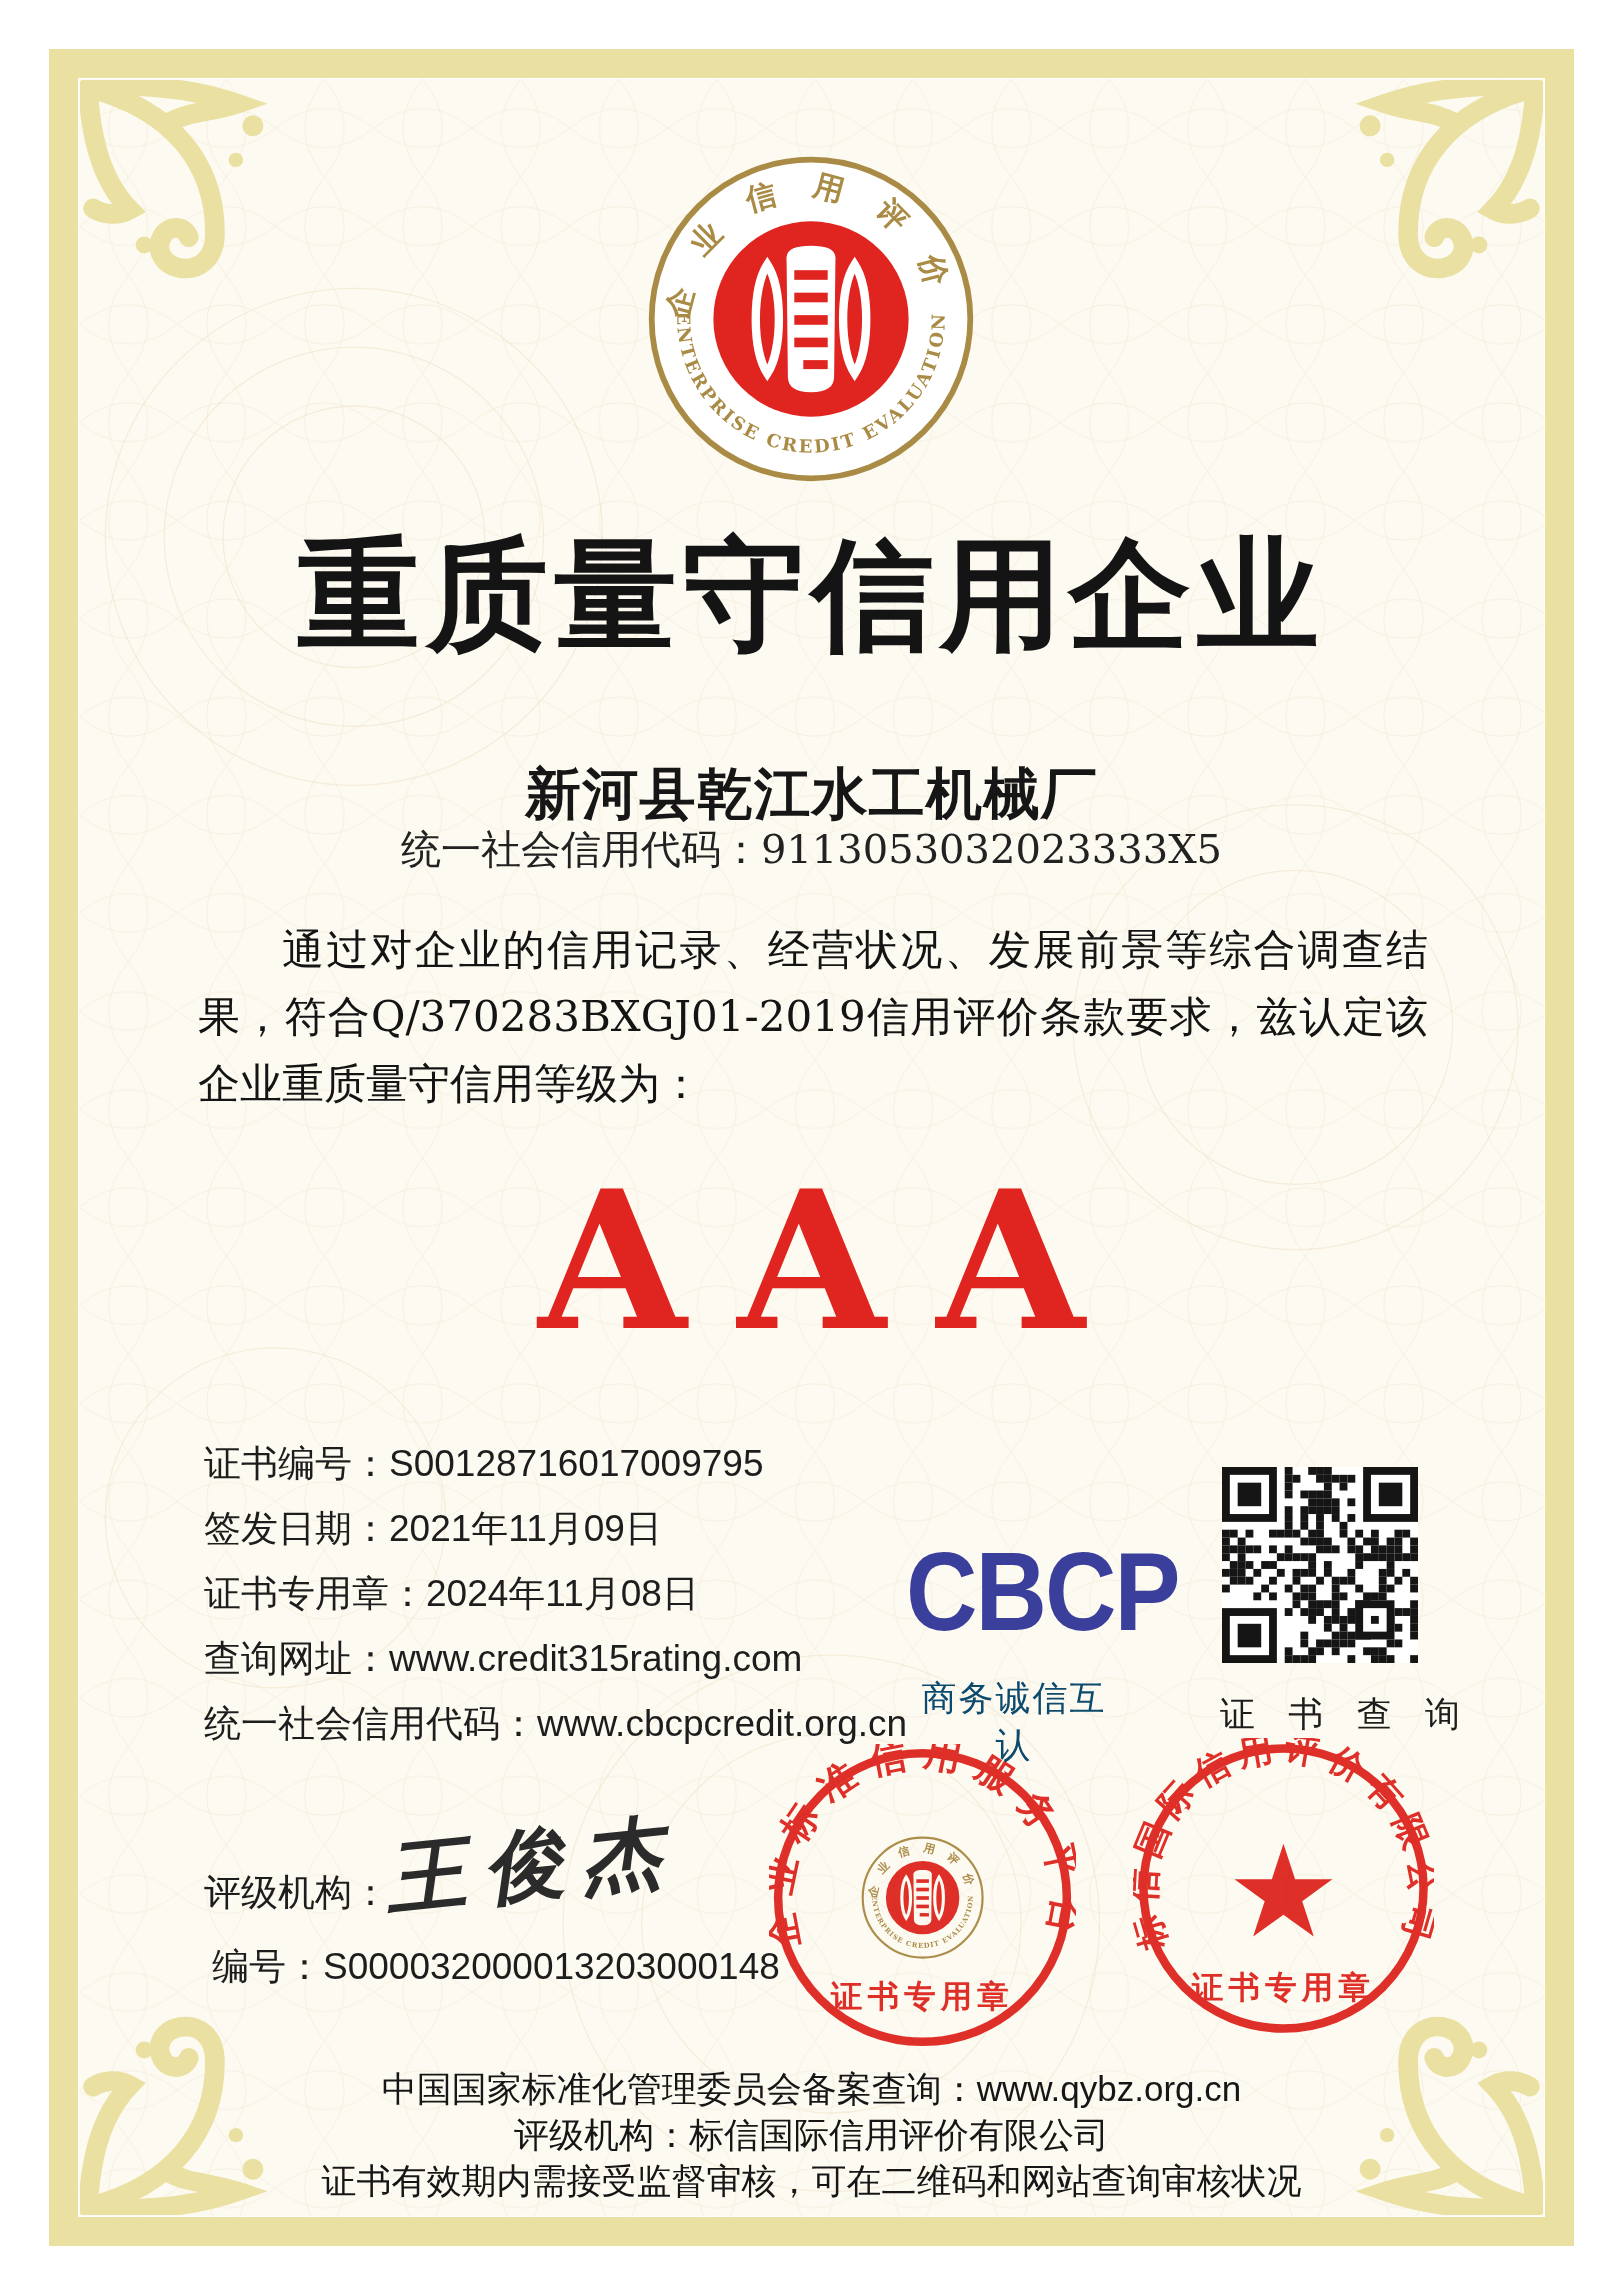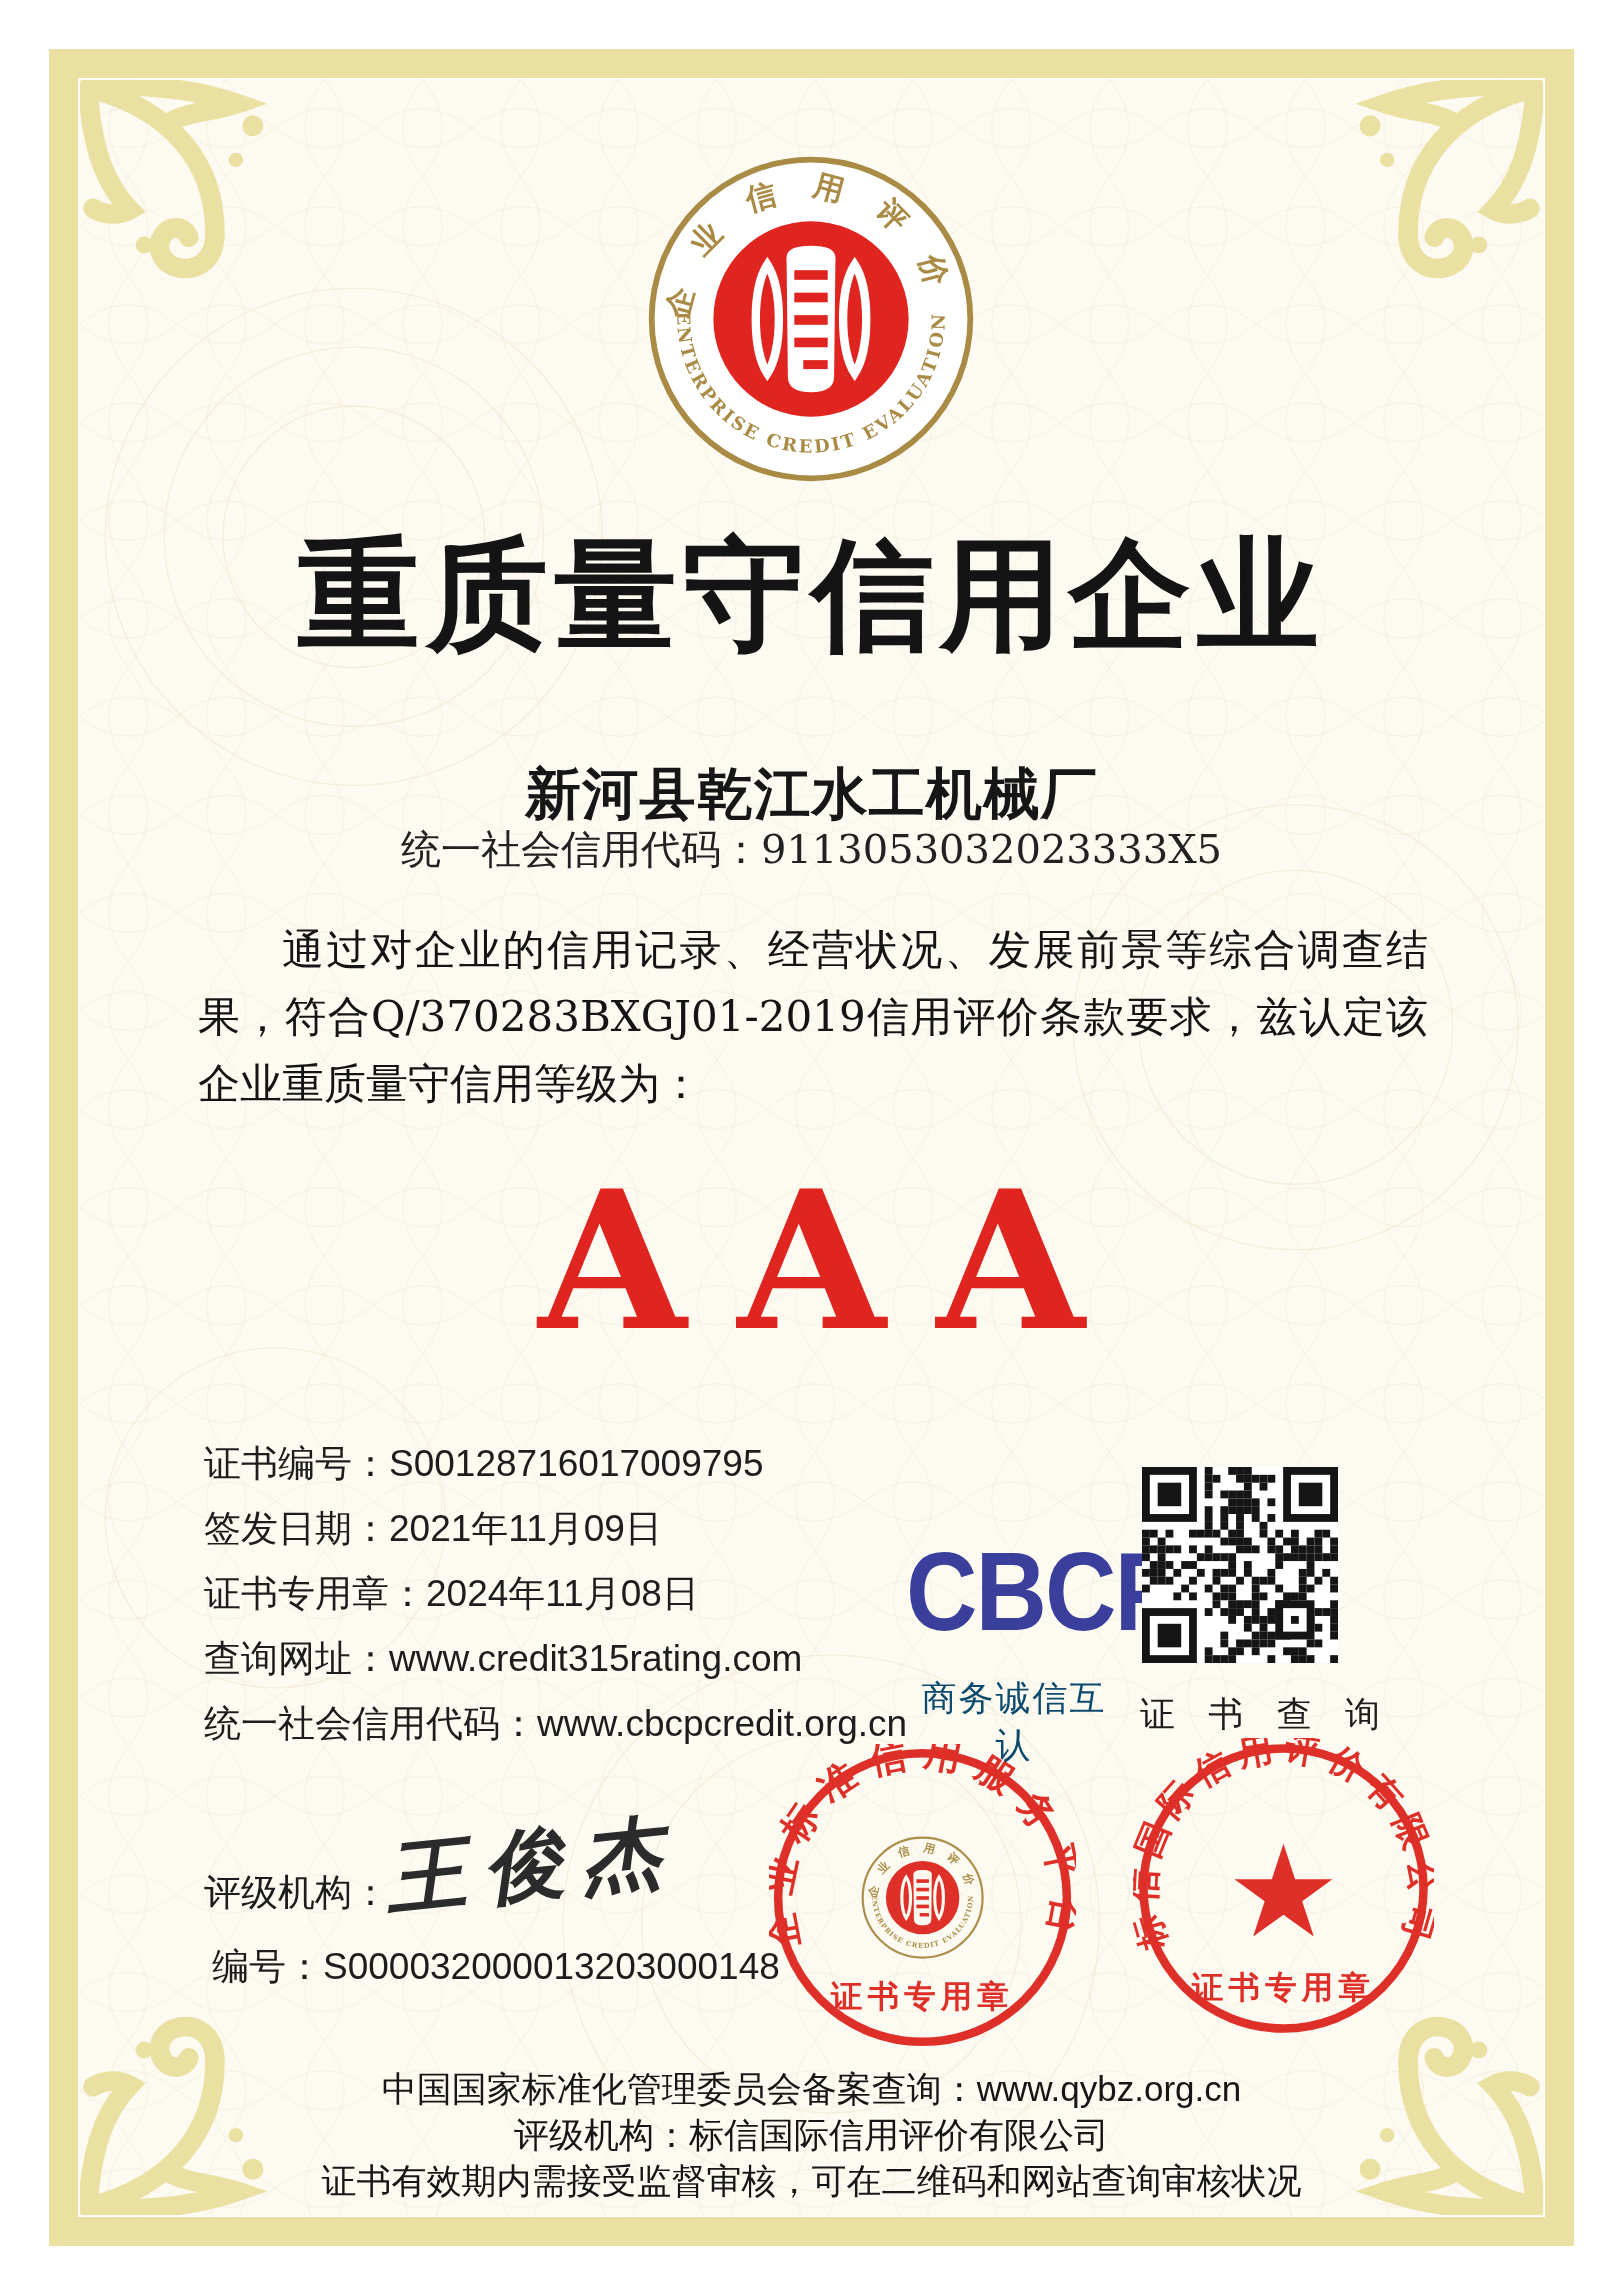--- a/index.html
+++ b/index.html
@@ -90,21 +90,21 @@
     text-align:center;z-index:3;
   }
   .cbcp-logo{
     font-family:"Liberation Sans",sans-serif;
     font-weight:bold;font-size:99px;letter-spacing:-2px;
     color:var(--blue);
     transform:scaleY(1.12);
   }
   .cbcp-caption{margin-top:26px;font-size:35px;letter-spacing:2px;color:#0c4a6e;}
   .qr-block{
-    position:absolute;left:1140px;top:1467px;width:199px;
+    position:absolute;left:1220px;top:1467px;width:199px;
     text-align:right;z-index:3;
   }
   .qr{width:196px;height:196px;margin:0 auto;background:#ffffff;display:block;}
   .qr-caption{margin-top:27.5px;font-size:35px;letter-spacing:11.8px;white-space:nowrap;color:#1d1d1d;}
 
   .seal{position:absolute;z-index:4;opacity:.95;mix-blend-mode:multiply;}
   .seal-left{left:769px;top:1744px;width:307px;height:307px;}
   .seal-right{left:1133px;top:1738px;width:301px;height:301px;}
   .seal text{font-family:"DejaVu Serif", serif;}
   .seal-ring-l{font-size:56px;font-weight:bold;letter-spacing:22px;fill:var(--red);}

